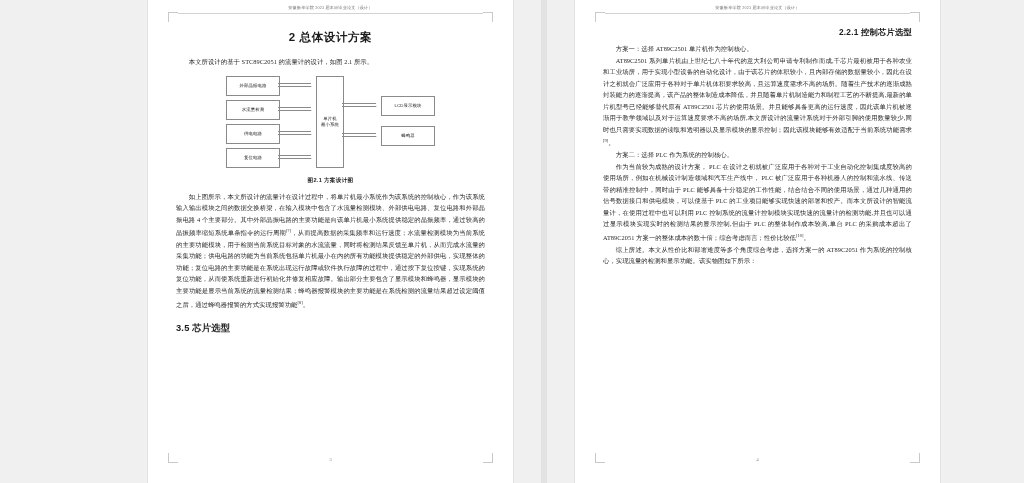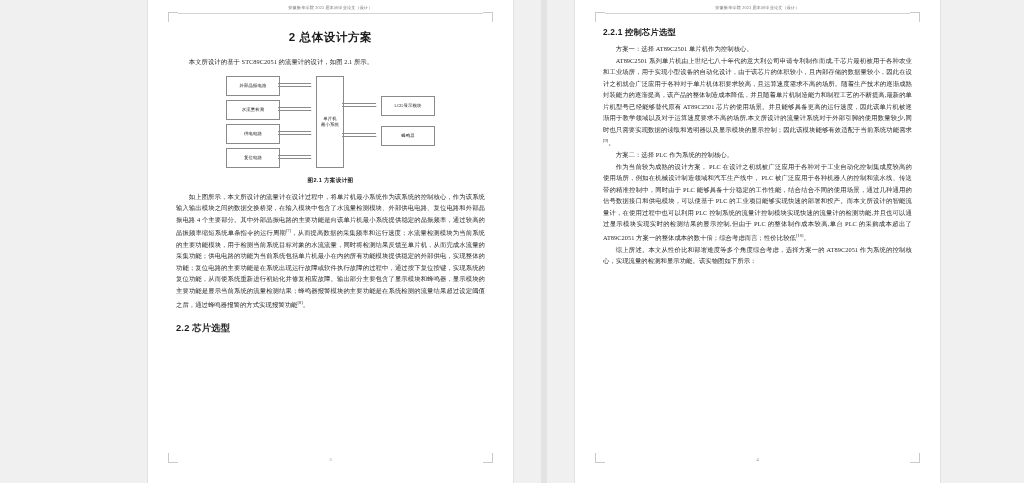--- a/index.html
+++ b/index.html
@@ -231,39 +231,39 @@
             </div>
 
           <div class="dbox right-box rb1">LCD显示模块</div>
           <div class="dbox right-box rb2">蜂鸣器</div>
         </div>
         <div class="fig-caption">图2.1 方案设计图</div>
       </div>
 
       <p class="para" style="margin-top:6px;"><span>如上图所示，本文所设计的流量计在设计过程中，将单片机最小系统作为该系统的控制核心，作为该系统输入输出模块之间的数据交换桥梁，在输入模块中包含了水流量检测模块、外部供电电路、复位电路和外部晶振电路 4 个主要部分。其中外部晶振电路的主要功能是向该单片机最小系统提供稳定的晶振频率，通过较高的晶振频率缩短系统单条指令的运行周期</span><sup>[7]</sup><span>，从而提高数据的采集频率和运行速度；水流量检测模块为当前系统的主要功能模块，用于检测当前系统目标对象的水流流量，同时将检测结果反馈至单片机，从而完成水流量的采集功能；供电电路的功能为当前系统包括单片机最小在内的所有功能模块提供稳定的外部供电，实现整体的功能；复位电路的主要功能是在系统出现运行故障或软件执行故障的过程中，通过按下复位按键，实现系统的复位功能，从而使系统重新进行初始化并修复相应故障。输出部分主要包含了显示模块和蜂鸣器，显示模块的主要功能是显示当前系统的流量检测结果；蜂鸣器报警模块的主要功能是在系统检测的流量结果超过设定阈值之后，通过蜂鸣器报警的方式实现报警功能</span><sup>[8]</sup><span>。</span></p>
 
-      <div class="h2" style="margin-top:12px;">2.2 芯片选型</div>
+      <div class="h2" style="margin-top:12px;">3.5 芯片选型</div>
     </div>
 
     <div class="page-number">3</div>
   </div>
 
   <div class="gutter"></div>
 
   <div class="page">
     <div class="corner c-tl"></div>
     <div class="corner c-tr"></div>
     <div class="corner c-bl"></div>
     <div class="corner c-br"></div>
 
     <div class="page-inner">
       <div class="run-header">安徽新华学院 2023 届本科毕业论文（设计）</div>
       <div class="header-rule"></div>
 
-      <div class="h3" style="margin-top:13px;">2.2.1 控制芯片选型</div>
+      <div class="h3" style="margin-top:13px;text-align:right;">2.2.1 控制芯片选型</div>
 
       <p class="para">方案一：选择 AT89C2501 单片机作为控制核心。</p>
 
       <p class="para"><span>AT89C2501 系列单片机由上世纪七八十年代的意大利公司申请专利制作而成,千芯片最初被用于各种农业和工业场所，用于实现小型设备的自动化设计，由于该芯片的体积较小，且内部存储的数据量较小，因此在设计之初就会广泛应用于各种对于单片机体积要求较高，且运算速度需求不高的场所。随着生产技术的逐渐成熟封装能力的逐渐提高，该产品的整体制造成本降低，并且随着单片机制造能力和制程工艺的不断提高,最新的单片机型号已经能够替代原有 AT89C2501 芯片的使用场景。并且能够具备更高的运行速度，因此该单片机被逐渐用于教学领域以及对于运算速度要求不高的场所,本文所设计的流量计系统对于外部引脚的使用数量较少,同时也只需要实现数据的读取和透明器以及显示模块的显示控制；因此该模块能够有效适配于当前系统功能需求</span><sup>[9]</sup><span>。</span></p>
 
       <p class="para">方案二：选择 PLC 作为系统的控制核心。</p>
 
       <p class="para"><span>作为当前较为成熟的设计方案， PLC 在设计之初就被广泛应用于各种对于工业自动化控制集成度较高的使用场所，例如在机械设计制造领域和汽车生产线中， PLC 被广泛应用于各种机器人的控制和流水线、传送带的精准控制中，同时由于 PLC 能够具备十分稳定的工作性能，结合结合不同的使用场景，通过几种通用的信号数据接口和供电模块，可以使基于 PLC 的工业项目能够实现快速的部署和投产。而本文所设计的智能流量计，在使用过程中也可以利用 PLC 控制系统的流量计控制模块实现快速的流量计的检测功能,并且也可以通过显示模块实现实时的检测结果的显示控制,但由于 PLC 的整体制作成本较高,单台 PLC 的采购成本超出了 AT89C2051 方案一的整体成本的数十倍；综合考虑而言；性价比较低</span><sup>[10]</sup><span>。</span></p>
 
       <p class="para">综上所述。本文从性价比和部署难度等多个角度综合考虑，选择方案一的 AT89C2051 作为系统的控制核心，实现流量的检测和显示功能。该实物图如下所示：</p>

